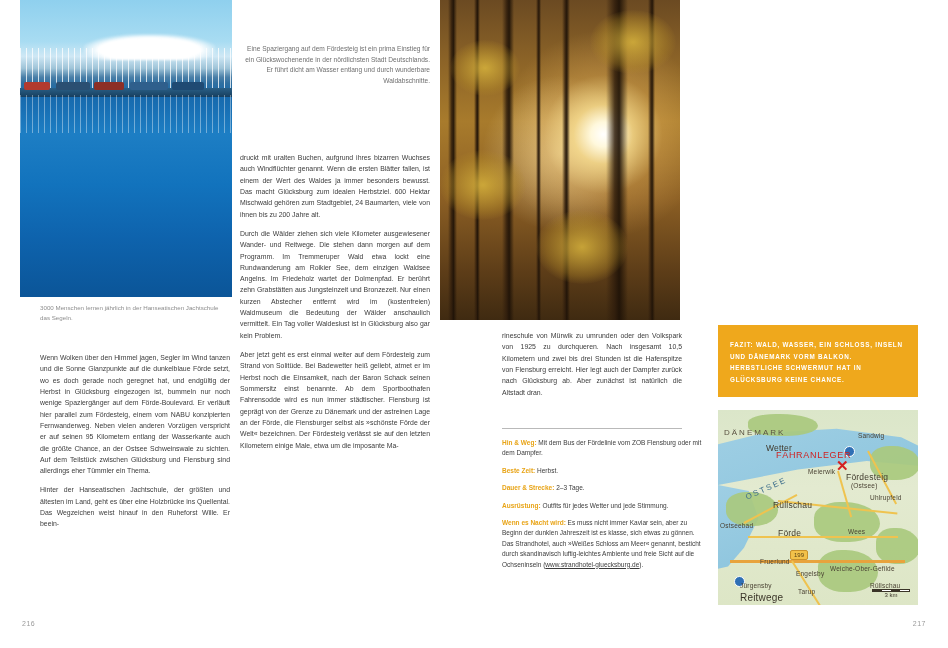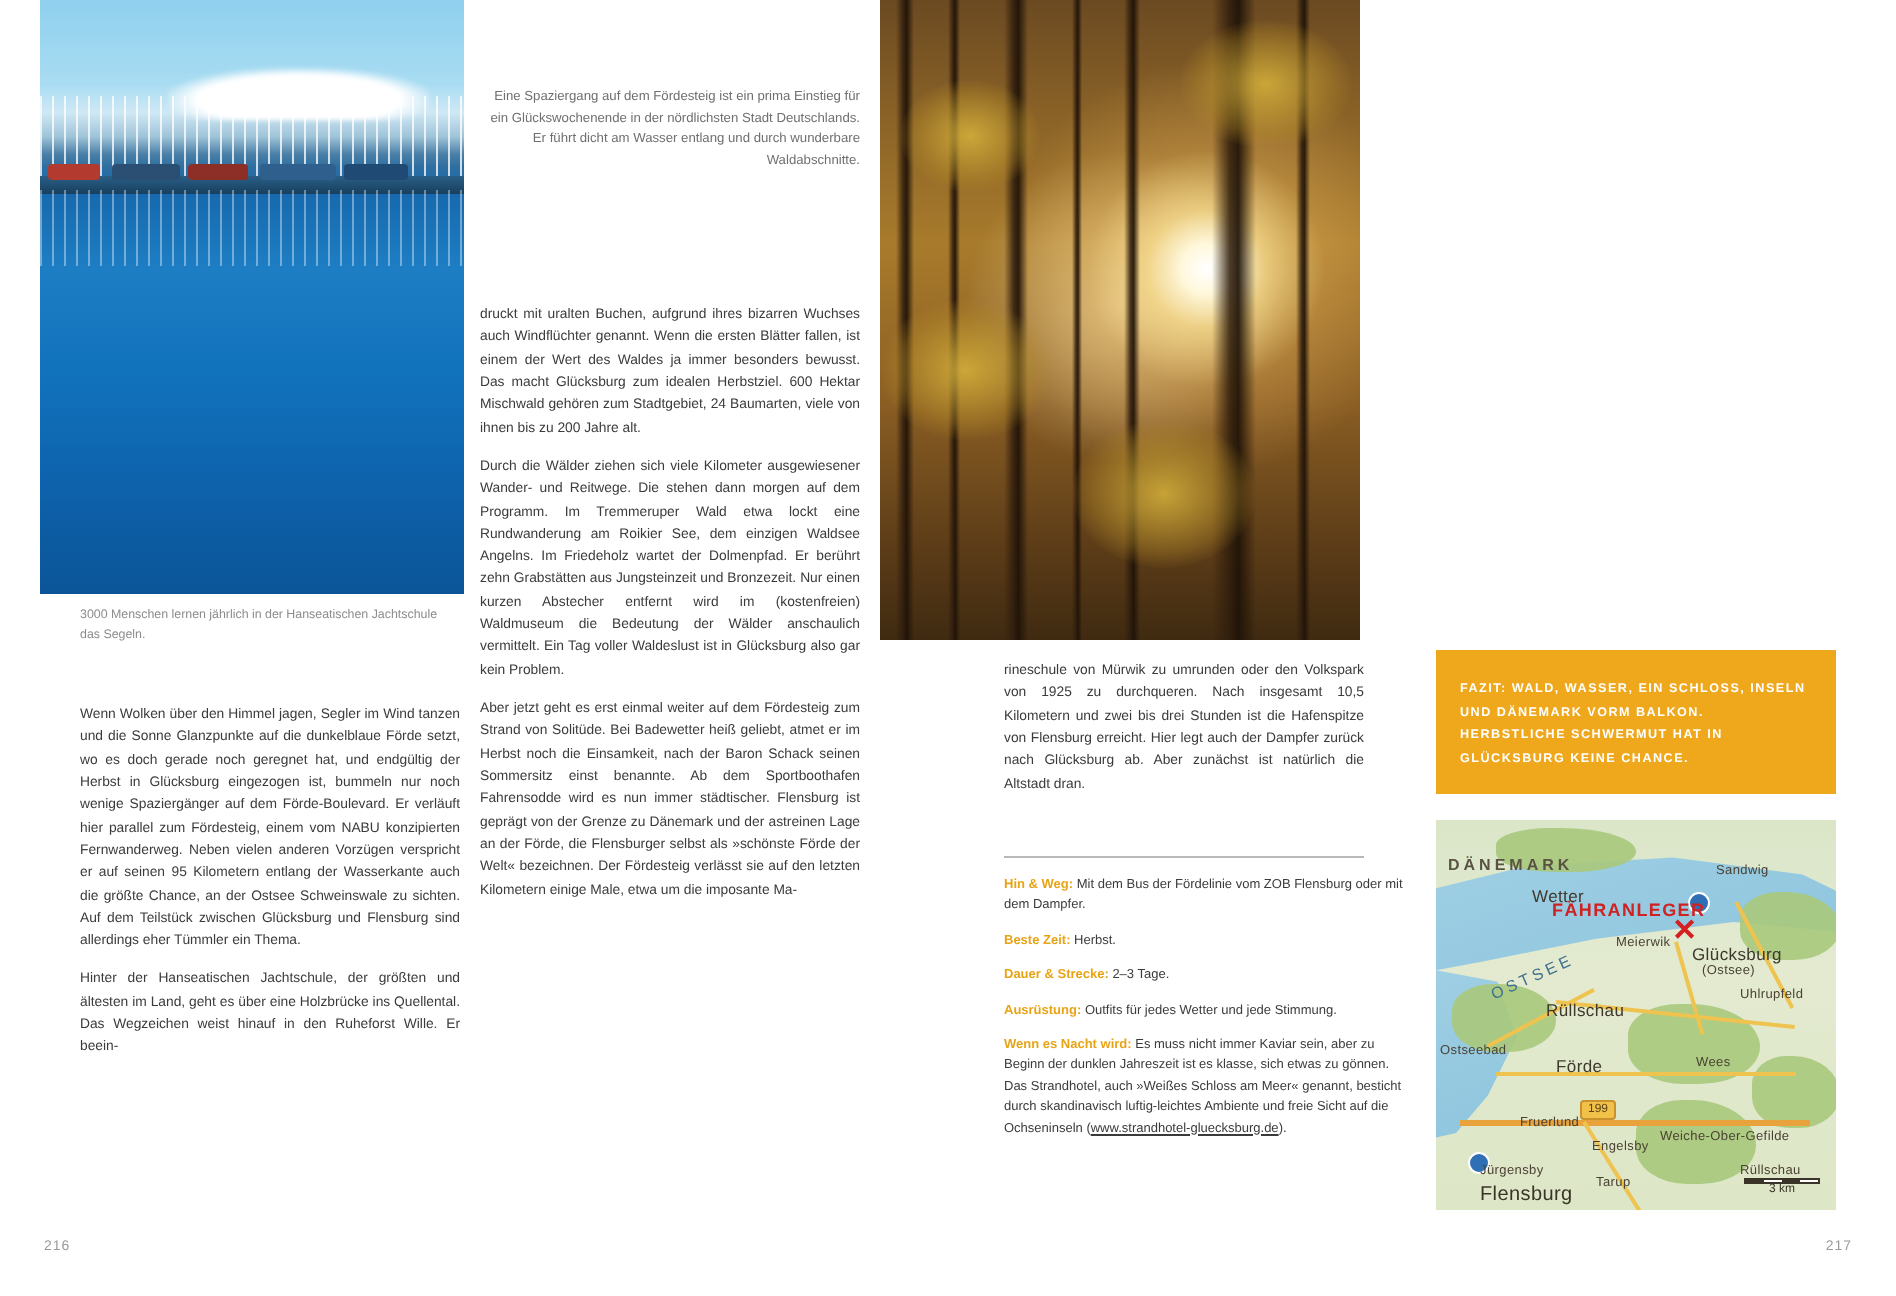--- a/index.html
+++ b/index.html
@@ -107,25 +107,25 @@
     transform-origin: left center;
   }
   .road.major { background: #e8a33d; height: 3px; }
   .map-label {
     position: absolute;
     font-size: 6.5px;
     color: #4a4233;
     white-space: nowrap;
     letter-spacing: .2px;
   }
-  .map-label.country { font-size: 8px; letter-spacing: 2px; color: #5a5242; font-weight: bold; }
+  .map-label.country { font-size: 8px; letter-spacing: 2px; color: #5a5242; }
   .map-label.city-big { font-size: 10px; color: #3a3428; }
   .map-label.city-mid { font-size: 8.5px; color: #3f392c; }
   .map-label.fahr {
-    color: #cf2222; font-size: 9px; font-weight: bold; letter-spacing: .7px;
+    color: #cf2222; font-size: 9px; font-weight: normal; letter-spacing: .7px;
   }
   .map-x {
     position: absolute; color: #d42020; font-size: 15px;
     font-weight: bold; line-height: 1;
   }
   .ferry-dot {
     position: absolute; width: 11px; height: 11px; border-radius: 50%;
     background: #2f6fb5; border: 1.5px solid #ffffff;
   }
   .road-shield {
@@ -306,32 +306,32 @@
     <div class="map-label" style="left:26px; top:74px; transform:rotate(-24deg); font-size:8px; letter-spacing:2px; color:#3f6f8c;">OSTSEE</div>
 
     <div class="road-shield" style="left:72px; top:140px;">199</div>
 
     <div class="scalebar">
       <div class="bar"></div>
       <div class="lbl">3 km</div>
     </div>
   <div class="map-label city-mid" style="left: 48px; top: 33px;">Wetter</div>
       <div class="map-label " style="left: 140px; top: 22px;">Sandwig</div>
-      <div class="map-label city-mid" style="left: 128px; top: 62px;">Glücksburg</div>
+      <div class="map-label city-mid" style="left: 128px; top: 62px;">Fördesteig</div>
       <div class="map-label " style="left: 133px; top: 72px;">(Ostsee)</div>
       <div class="map-label " style="left: 90px; top: 58px;">Meierwik</div>
       <div class="map-label city-mid" style="left: 55px; top: 90px;">Rüllschau</div>
       <div class="map-label " style="left: 152px; top: 84px;">Uhlrupfeld</div>
       <div class="map-label " style="left: 2px; top: 112px;">Ostseebad</div>
       <div class="map-label city-mid" style="left: 60px; top: 118px;">Förde</div>
       <div class="map-label " style="left: 130px; top: 118px;">Wees</div>
       <div class="map-label " style="left: 42px; top: 148px;">Fruerlund</div>
       <div class="map-label " style="left: 78px; top: 160px;">Engelsby</div>
       <div class="map-label " style="left: 112px; top: 155px;">Weiche-Ober-Gefilde</div>
       <div class="map-label " style="left: 22px; top: 172px;">Jürgensby</div>
       <div class="map-label " style="left: 80px; top: 178px;">Tarup</div>
       <div class="map-label " style="left: 152px; top: 172px;">Rüllschau</div>
-      <div class="map-label city-big" style="left: 22px; top: 182px;">Flensburg</div>
+      <div class="map-label city-big" style="left: 22px; top: 182px;">Reitwege</div>
     </div>
 
   <div class="folio right">217</div>
 
 </div>
 
 </body></html>

